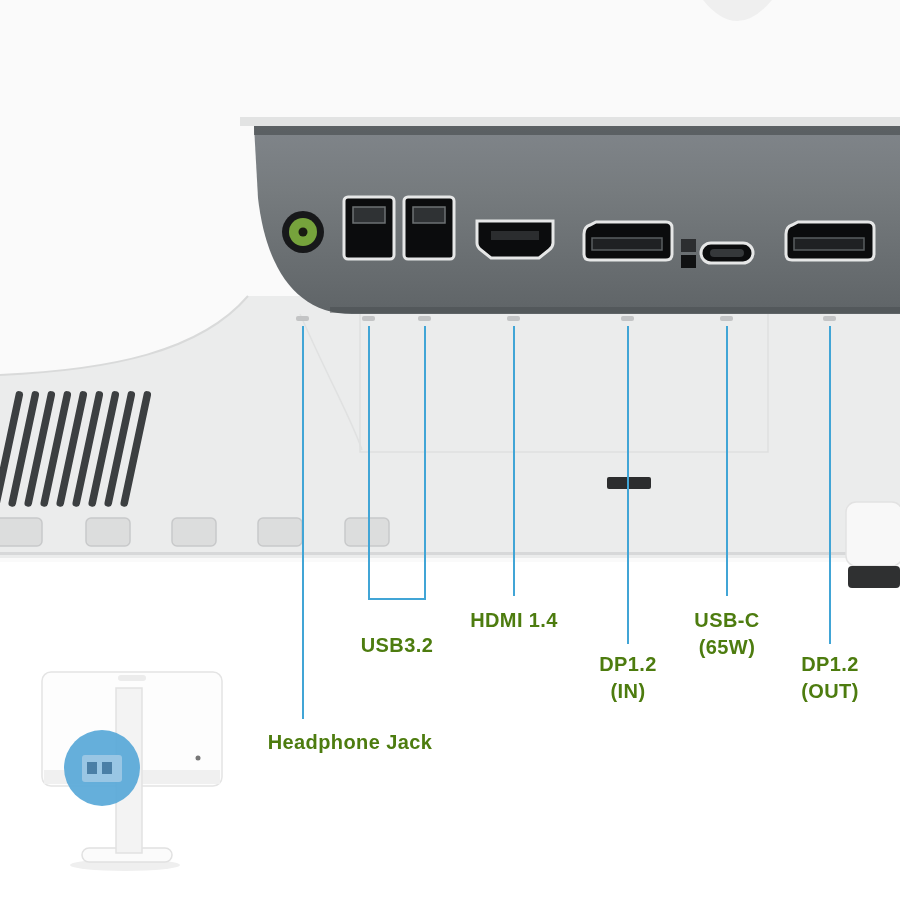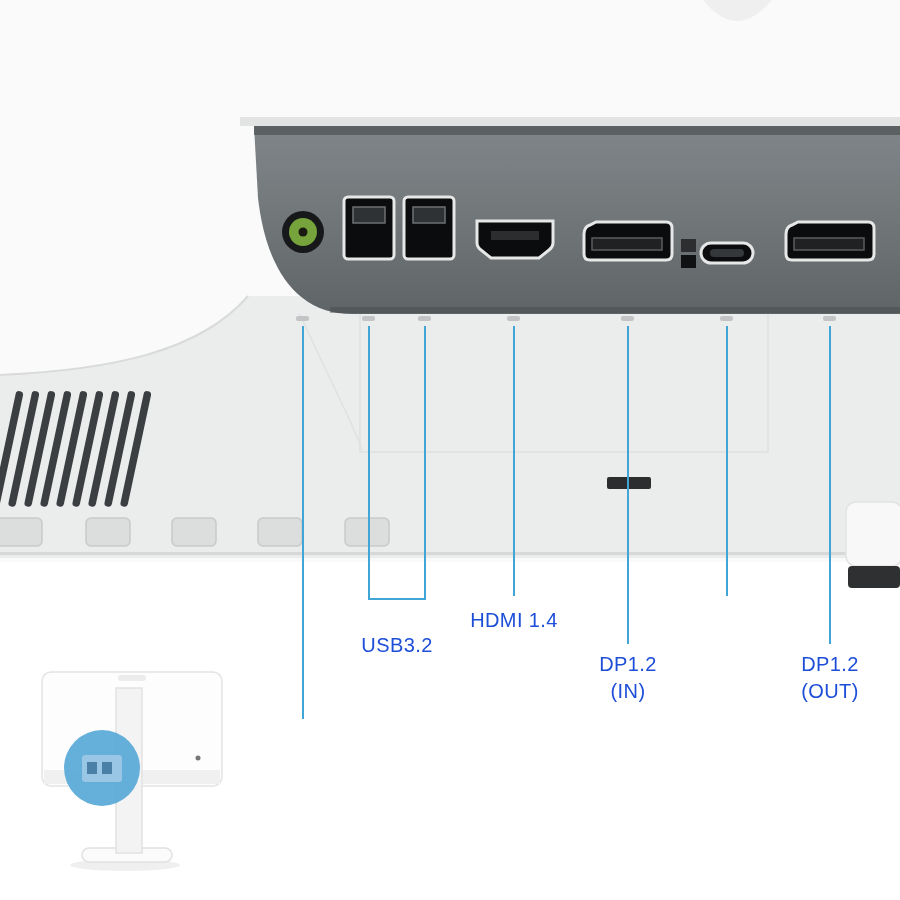--- a/index.html
+++ b/index.html
@@ -8,21 +8,21 @@
     position:relative;width:900px;height:900px;background:#ffffff;
     font-family:"Liberation Sans",sans-serif;overflow:hidden;
   }
   .art{position:absolute;left:0;top:0;}
   .inset{position:absolute;left:20px;top:658px;}
   .callout-v{position:absolute;width:2px;background:#41a5d6;}
   .callout-h{position:absolute;height:2px;background:#41a5d6;}
   .chassis-mark{position:absolute;width:13px;height:5px;border-radius:2px;background:#c3c4c5;}
   .port-label{
     position:absolute;transform:translateX(-50%);text-align:center;
-    font-size:20px;font-weight:400;color:#1d4ed8;letter-spacing:0.4px;
+    font-size:20px;font-weight:700;color:#4d7c0f;letter-spacing:0.4px;
     line-height:27px;white-space:nowrap;
   }
   .port-label span{display:block;}
 </style>
 </head>
 <body>
 
 <div class="canvas">
 
   <svg class="art" width="900" height="600" viewBox="0 0 900 600">
@@ -131,29 +131,36 @@
 
   <div class="callout-v" style="left:302px;top:326px;height:393px"></div>
   <div class="callout-v" style="left:368px;top:326px;height:274px"></div>
   <div class="callout-v" style="left:424px;top:326px;height:274px"></div>
   <div class="callout-h" style="left:368px;top:598px;width:58px"></div>
   <div class="callout-v" style="left:513px;top:326px;height:270px"></div>
   <div class="callout-v" style="left:627px;top:326px;height:318px"></div>
   <div class="callout-v" style="left:726px;top:326px;height:270px"></div>
   <div class="callout-v" style="left:829px;top:326px;height:318px"></div>
 
+  <div class="port-label" style="left:350px;top:729px">
+    <span>Headphone Jack</span>
+  </div>
   <div class="port-label" style="left:397px;top:632px">
     <span>USB3.2</span>
   </div>
   <div class="port-label" style="left:514px;top:607px">
     <span>HDMI 1.4</span>
   </div>
   <div class="port-label" style="left:628px;top:651px">
     <span>DP1.2</span>
     <span>(IN)</span>
+  </div>
+  <div class="port-label" style="left:727px;top:607px">
+    <span>USB-C</span>
+    <span>(65W)</span>
   </div>
   <div class="port-label" style="left:830px;top:651px">
     <span>DP1.2</span>
     <span>(OUT)</span>
   </div>
 
   <svg class="inset" width="220" height="230" viewBox="0 0 220 230">
     <ellipse cx="105" cy="207" rx="55" ry="6" fill="#efefef"></ellipse>
     <rect x="62" y="190" width="90" height="14" rx="7" fill="#fbfbfb" stroke="#e1e1e1" stroke-width="1.5"></rect>
     <rect x="22" y="14" width="180" height="114" rx="9" fill="#fdfdfd" stroke="#e4e4e4" stroke-width="1.5"></rect>

